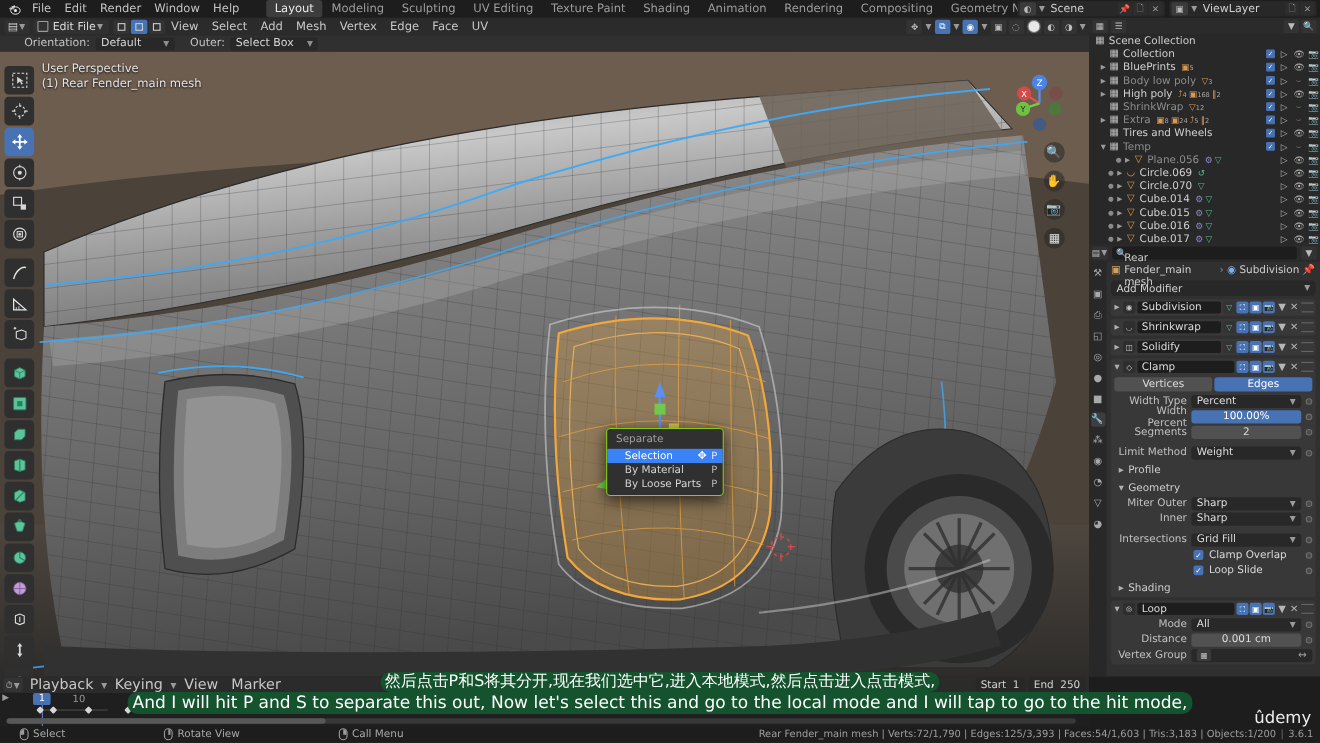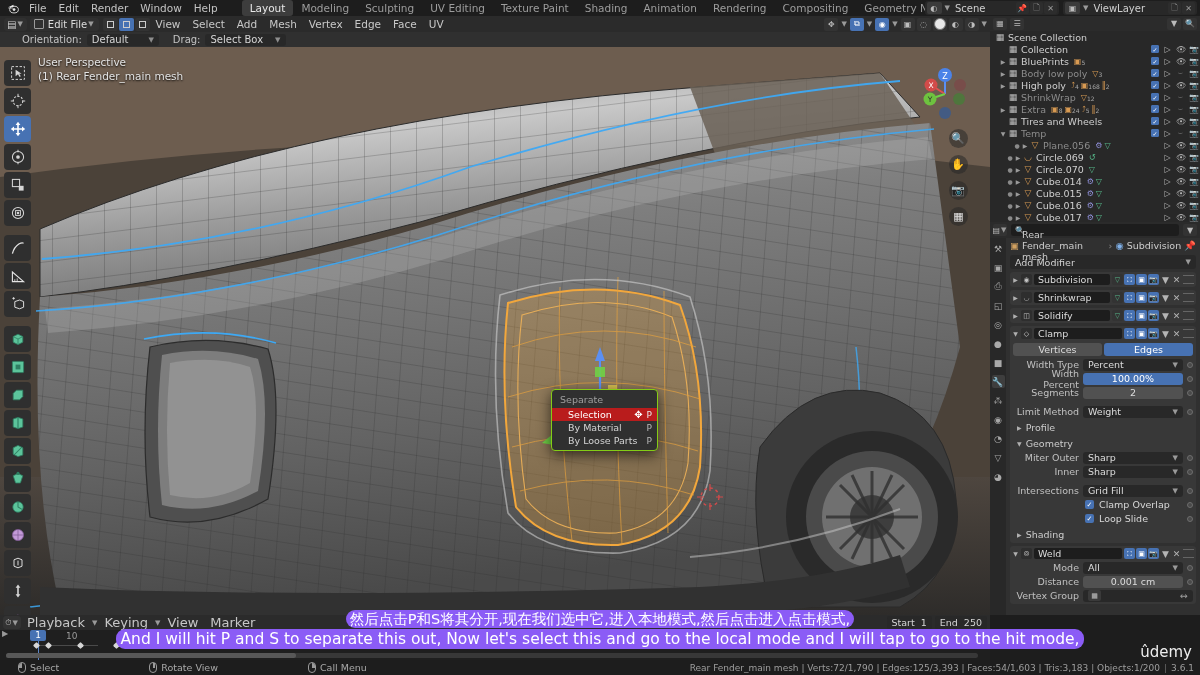--- a/index.html
+++ b/index.html
@@ -79,21 +79,21 @@
   .navbtn { width:19px; height:19px; border-radius:50%; background:rgba(40,40,40,.55);
      display:flex; align-items:center; justify-content:center; color:#e2e2e2; font-size:11px;}
 
   
   .sep-menu { position:absolute; left:551px; top:389px; width:107px; background:#303030;
      border:1px solid #84cc16; border-radius:4px; box-shadow:0 4px 14px rgba(0,0,0,.65); z-index:10;
      padding:2px 0 3px; }
   .sep-title { font-size:9.5px; color:#9f9f9f; padding:2px 8px 3px; }
   .sep-item { display:flex; align-items:center; height:13px; padding:0 5px 0 16px; font-size:9.5px;
      color:#d4d4d4; }
-  .sep-item.hl { background:#b91c1c; color:#fff; }
+  .sep-item.hl { background:#3b82f6; color:#fff; }
   .sep-item .sc { margin-left:auto; font-size:9px; color:#b9b9b9; }
   .sep-item .cross { margin-left:auto; margin-right:4px; font-size:10px; color:#fff; }
 
   
   .outliner { position:absolute; left:990px; top:16px; width:210px; height:222px; background:#282828;
      overflow:hidden; }
   .ol-hdr { height:15px; background:#2b2b2b; display:flex; align-items:center; padding-left:3px; gap:3px;}
   .ol-hdr-icon { width:14px; height:12px; background:#333; border-radius:2px; display:flex;
      align-items:center; justify-content:center; font-size:8px; color:#bbb;}
   .ol-filter { margin-left:auto; display:flex; gap:2px; margin-right:3px; }
@@ -203,21 +203,21 @@
   .mouse.r::before { content:''; position:absolute; right:0; top:0; width:3px; height:5px;
      background:#9a9a9a; border-radius:0 3px 0 0;}
   .st-right { position:absolute; right:6px; display:flex; align-items:center; gap:0; font-size:9px;
      color:#9e9e9e; }
 
   
   .sub-cn { position:absolute; left:0; top:610px; width:1200px; text-align:center; z-index:30;
      font-size:14.5px; color:#fff; font-family:"DejaVu Sans", sans-serif;}
   .sub-en { position:absolute; left:0; top:630px; width:1200px; text-align:center; z-index:30;
      font-size:15.5px; color:#fff; }
-  .sub-cn span, .sub-en span { background:#8b5cf6; padding:1px 4px; border-radius:9px;
+  .sub-cn span, .sub-en span { background:#14532d; padding:1px 4px; border-radius:9px;
      box-decoration-break:clone; -webkit-box-decoration-break:clone; }
   .udemy { position:absolute; right:8px; bottom:14px; z-index:31; font-size:15px; color:#fff;
      opacity:.92; font-family:"DejaVu Sans", sans-serif; }
 </style>
 </head>
 <body>
 
 <div class="app">
 
   <div class="topbar">
@@ -313,21 +313,21 @@
       <span class="caret">▼</span>
     </div>
   </div>
 
   <div class="tool-row">
     <span class="tool-lbl">Orientation:</span>
     <div class="tool-val">
       <span>Default</span>
       <span class="c">▼</span>
     </div>
-    <span style="margin-left:14px;">Drag:</span>
+    <span style="margin-left:14px;">Outer:</span>
     <div class="tool-val">
       <span>Select Box</span>
       <span class="c">▼</span>
     </div>
   </div>
 
   <div class="viewport">
     <svg class="car-body" viewBox="0 0 990 568" preserveAspectRatio="none">
       <defs>
         <linearGradient id="roofG" x1="0" y1="0" x2="0.4" y2="1">
@@ -1015,21 +1015,21 @@
         <div class="sect">
           <span class="t">▶</span>
           <span>Shading</span>
         </div>
       </div>
 
       <div class="mod-panel">
         <div class="mod-hdr">
           <span class="mod-exp">▼</span>
           <span class="mod-ic">⦾</span>
-          <span class="mod-name">Weld</span>
+          <span class="mod-name">Loop</span>
           <span class="mod-toggles">
             <span class="mtg on">⛶</span>
             <span class="mtg on">▣</span>
             <span class="mtg on">📷</span>
           </span>
           <span class="mx">▼</span>
           <span class="mx">✕</span>
           <span class="mdots"></span>
         </div>
         <div class="prow">

